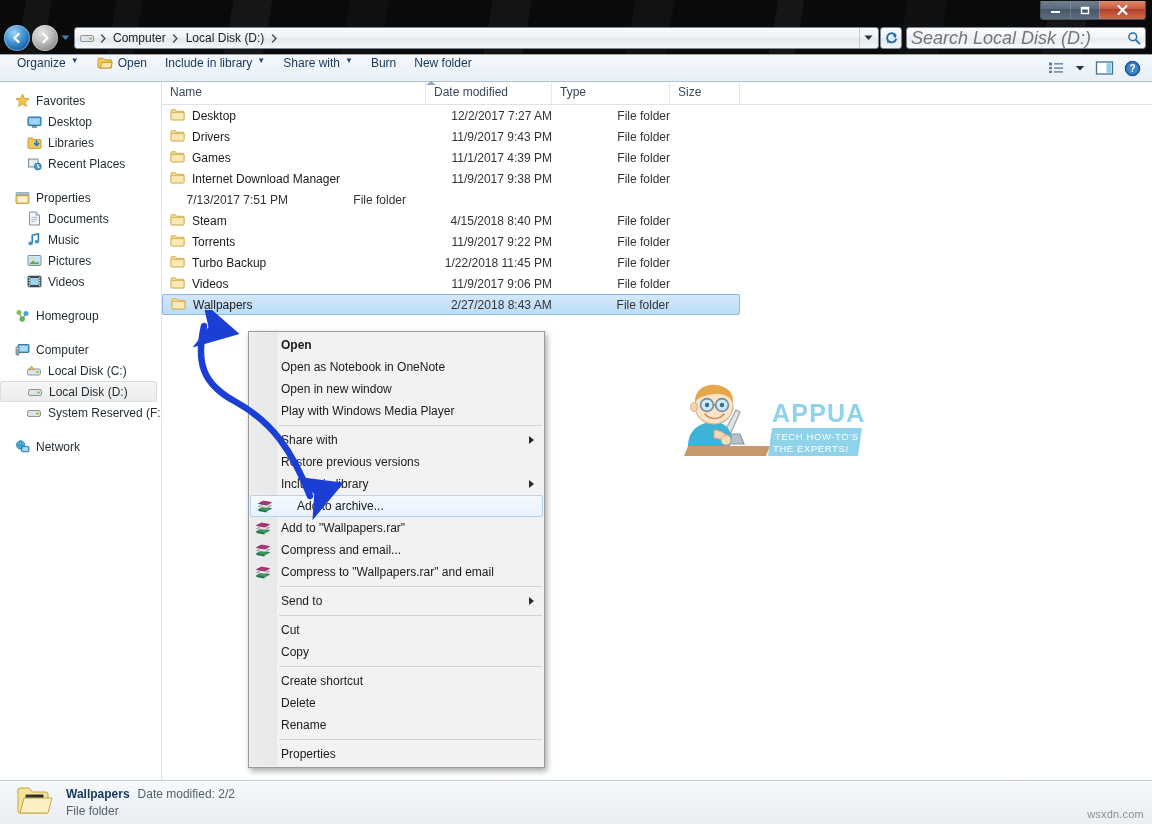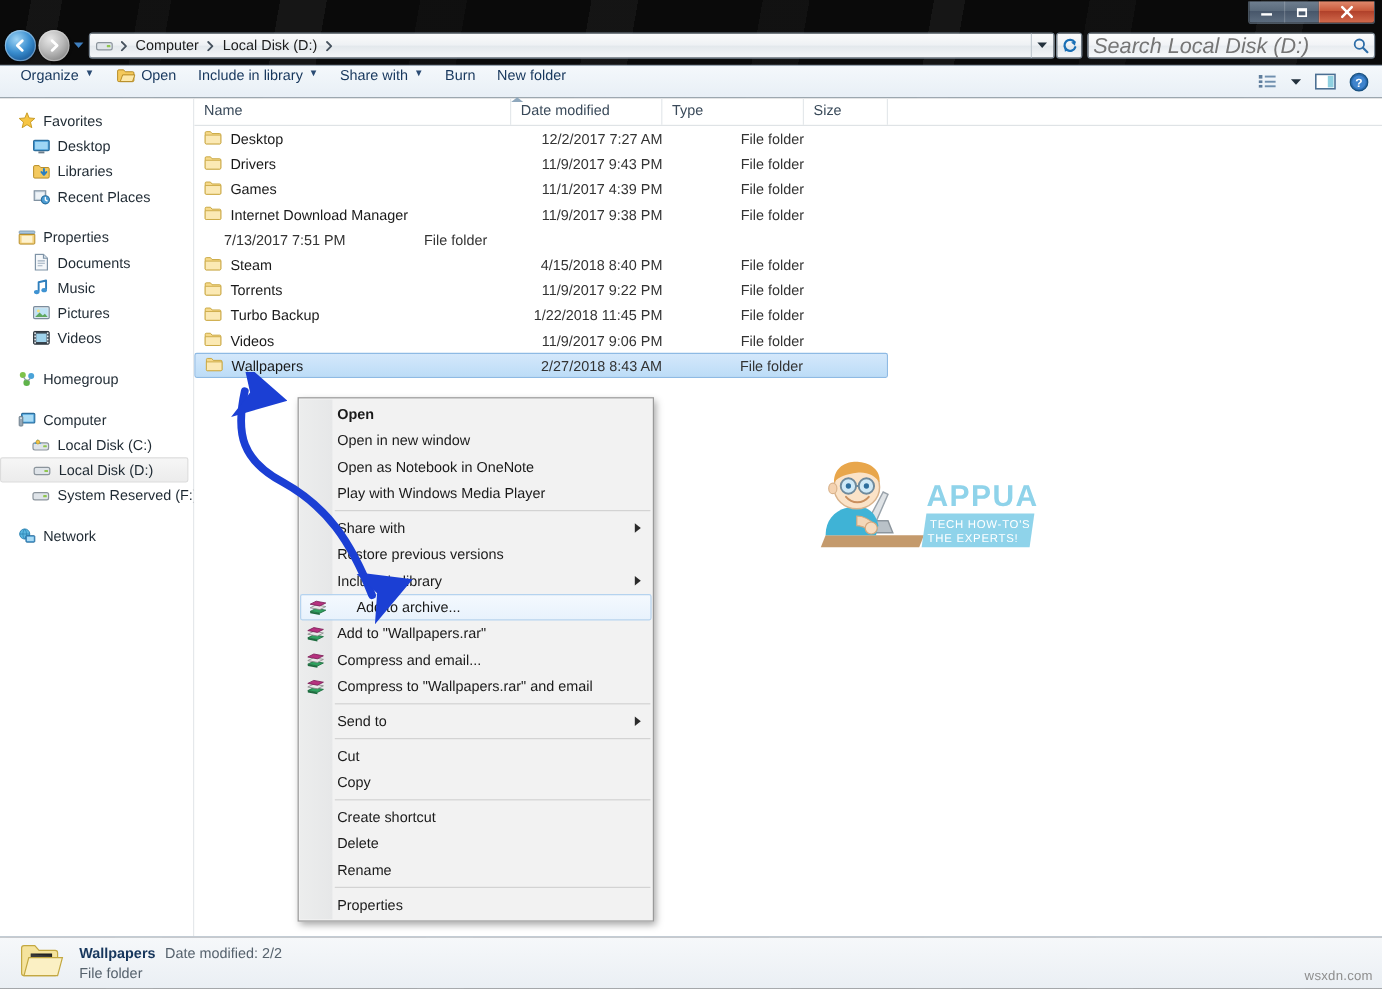--- a/index.html
+++ b/index.html
@@ -793,24 +793,24 @@
     </defs>
     <path d="M24 16 C16 52 22 74 56 92 C92 112 112 140 130 186" fill="none" stroke="#1b3fd4" stroke-width="6.5" stroke-linecap="round" marker-start="url(#ah-up)" marker-end="url(#ah-down)"></path>
   </svg>
 </div>
 
 <div id="ctxmenu">
     <div class="mi bold">
       <span>Open</span>
     </div>
     <div class="mi">
+      <span>Open as Notebook in OneNote</span>
+    </div>
+    <div class="mi">
       <span>Open in new window</span>
-    </div>
-    <div class="mi">
-      <span>Open as Notebook in OneNote</span>
     </div>
     <div class="mi">
       <span>Play with Windows Media Player</span>
     </div>
     <div class="mi-sep"></div>
     <div class="mi">
       <span>Share with</span>
       <span class="mi-arrow"></span>
     </div>
     <div class="mi">

